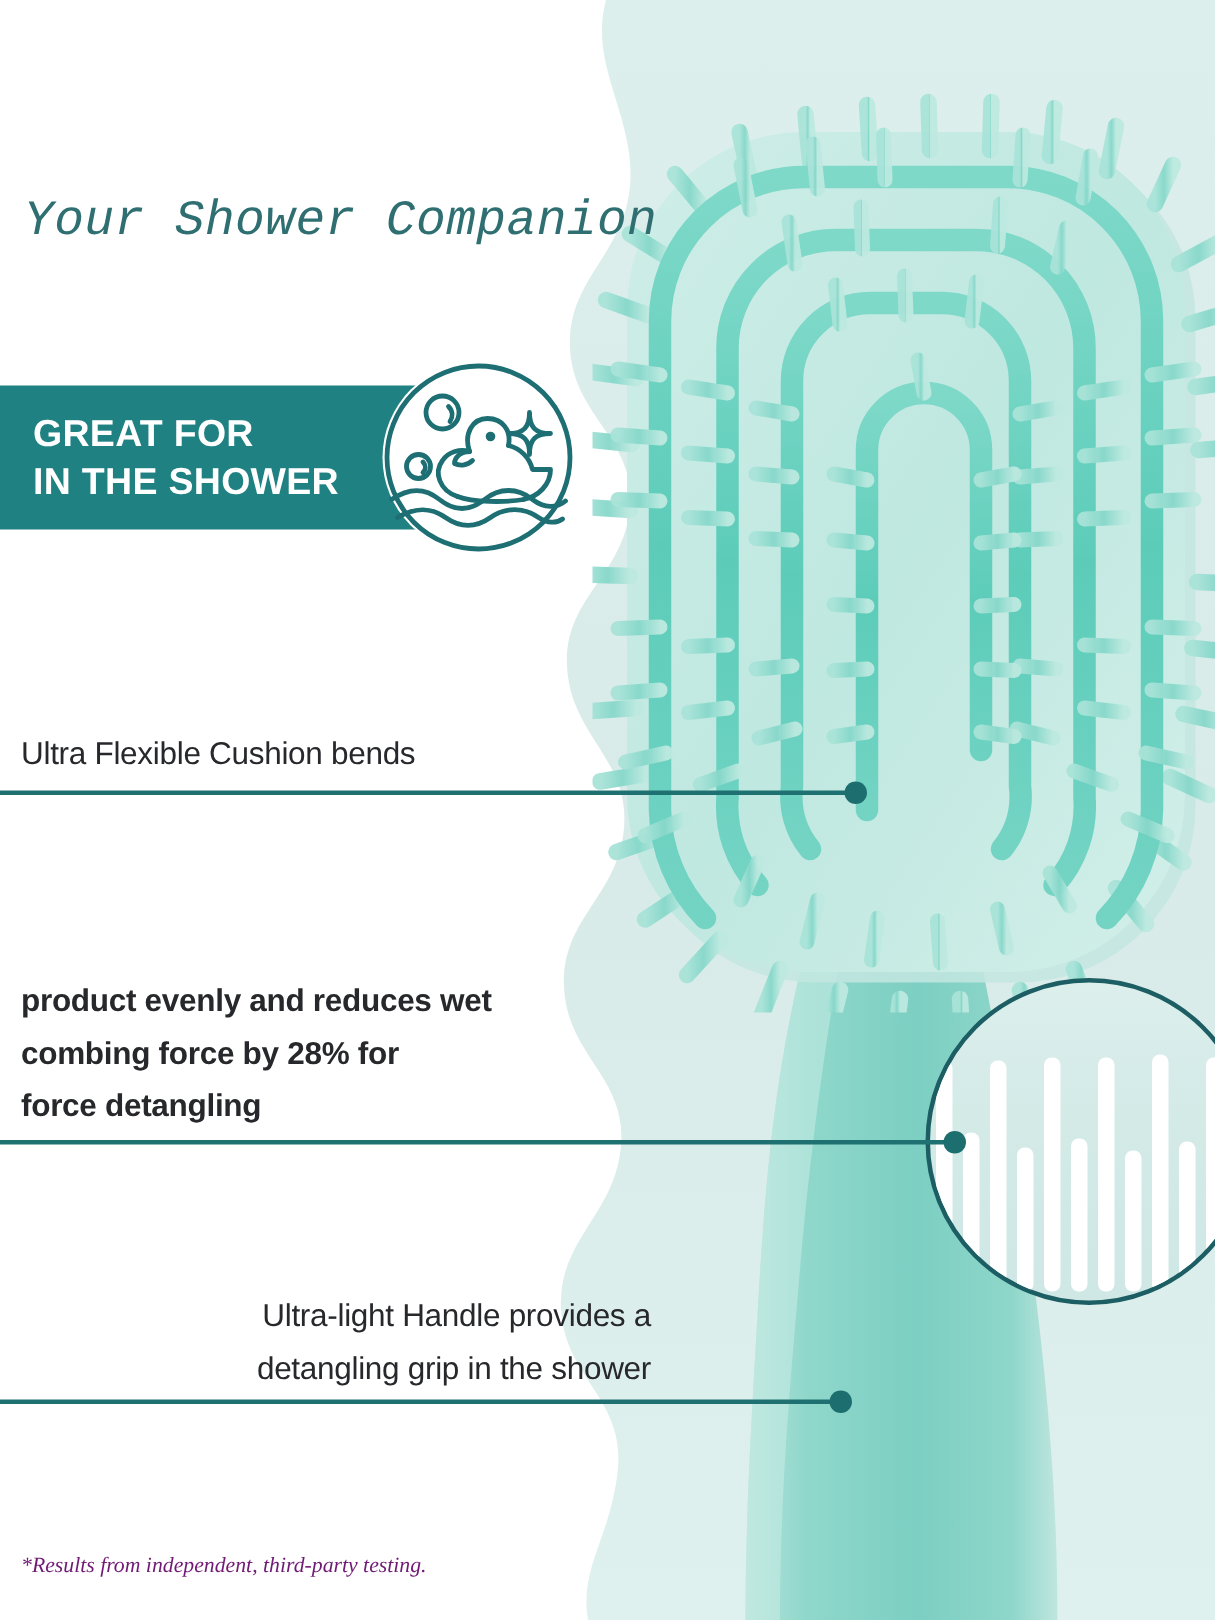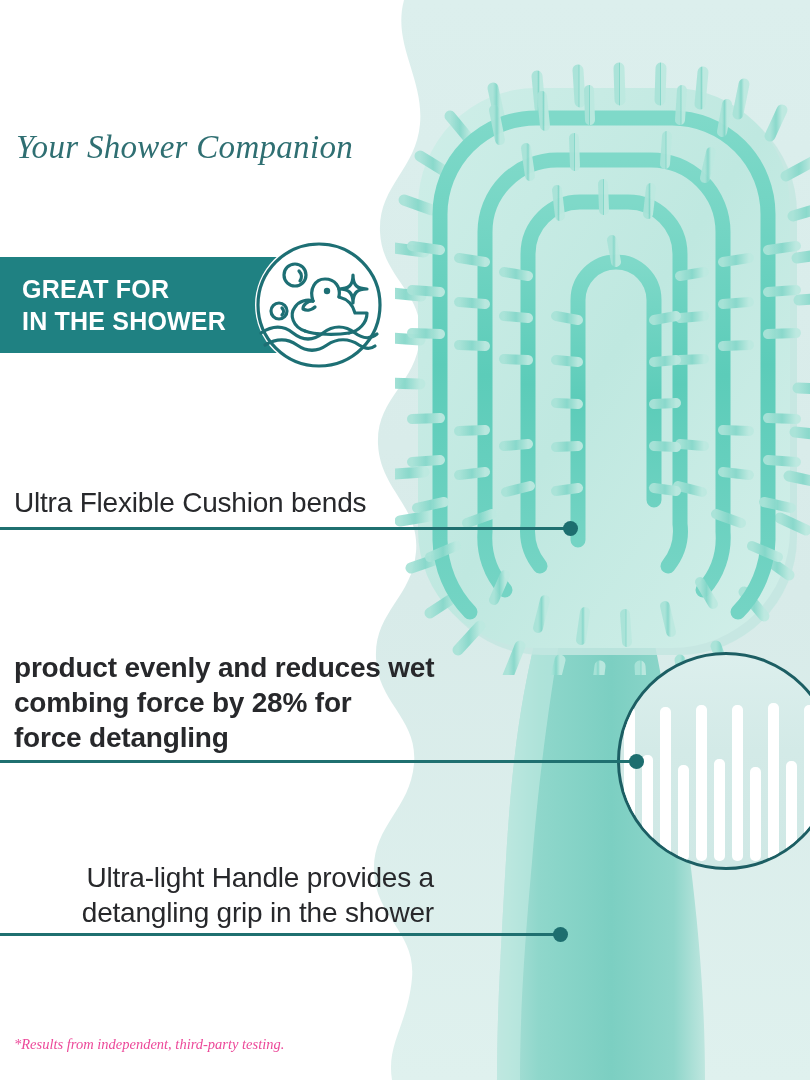--- a/index.html
+++ b/index.html
@@ -13,21 +13,21 @@
   
   .bg-mint{position:absolute;left:0;top:0;width:810px;height:1080px;}
   .bg-mint svg{display:block;}
 
   
   .product{position:absolute;left:0;top:0;width:810px;height:1080px;pointer-events:none;}
 
   
   .title{
     position:absolute;left:16px;top:129px;width:380px;
-    font-family:Liberation Serif, serif;
+    font-family:Liberation Mono, monospace;
     font-style:italic;font-size:33px;letter-spacing:.3px;
     color:#2f6f72;white-space:nowrap;
   }
 
   
   .badge-wrap{position:absolute;left:0;top:257px;width:386px;height:80px;}
   .badge-band{
     position:absolute;left:0;top:0;width:318px;height:96px;
     background:#1f8182;
   }
@@ -40,21 +40,21 @@
   .badge-icon{
     position:absolute;left:255px;top:-16px;width:128px;height:128px;
     border-radius:50%;background:#ffffff;
   }
   .badge-icon svg{display:block;}
 
   
   .feature{position:absolute;left:0;}
   .feature .ftext{
     position:absolute;left:14px;bottom:10px;width:420px;
-    color:#27282b;font-size:28px;line-height:35px;letter-spacing:-.2px;
+    color:#27282b;font-size:21px;line-height:35px;letter-spacing:-.2px;
   }
   .feature .ftext div{white-space:nowrap;}
   .rule{position:absolute;left:0;height:3px;background:#1f7070;}
   .rule-dot{position:absolute;width:15px;height:15px;border-radius:50%;background:#1d6e6f;}
 
   #feature1{top:440px;height:90px;width:810px;}
   #feature2{top:645px;height:120px;width:810px;font-weight:bold;}
   #feature3{top:850px;height:90px;width:682px;text-align:right;}
 
   
@@ -64,21 +64,21 @@
     border:3px solid #1c5e63;box-sizing:border-box;
     background:linear-gradient(180deg,#dcefed 0%,#d3eae7 45%,#cfe8e5 100%);
   }
   .magnifier .mag-inner{position:absolute;inset:0;}
   .mag-bristle{position:absolute;background:#ffffff;border-radius:5px;}
 
   
   .footnote{
     position:absolute;left:14px;top:1036px;
     font-family:"Liberation Serif", serif;font-style:italic;
-    font-size:14.5px;color:#ec4899;white-space:nowrap;
+    font-size:14.5px;color:#701a75;white-space:nowrap;
   }
 </style>
 </head>
 <body>
 
 <div id="stage">
 
   <div class="bg-mint">
     <svg width="810" height="1080" viewBox="0 0 810 1080" xmlns="http://www.w3.org/2000/svg">
       <defs>

